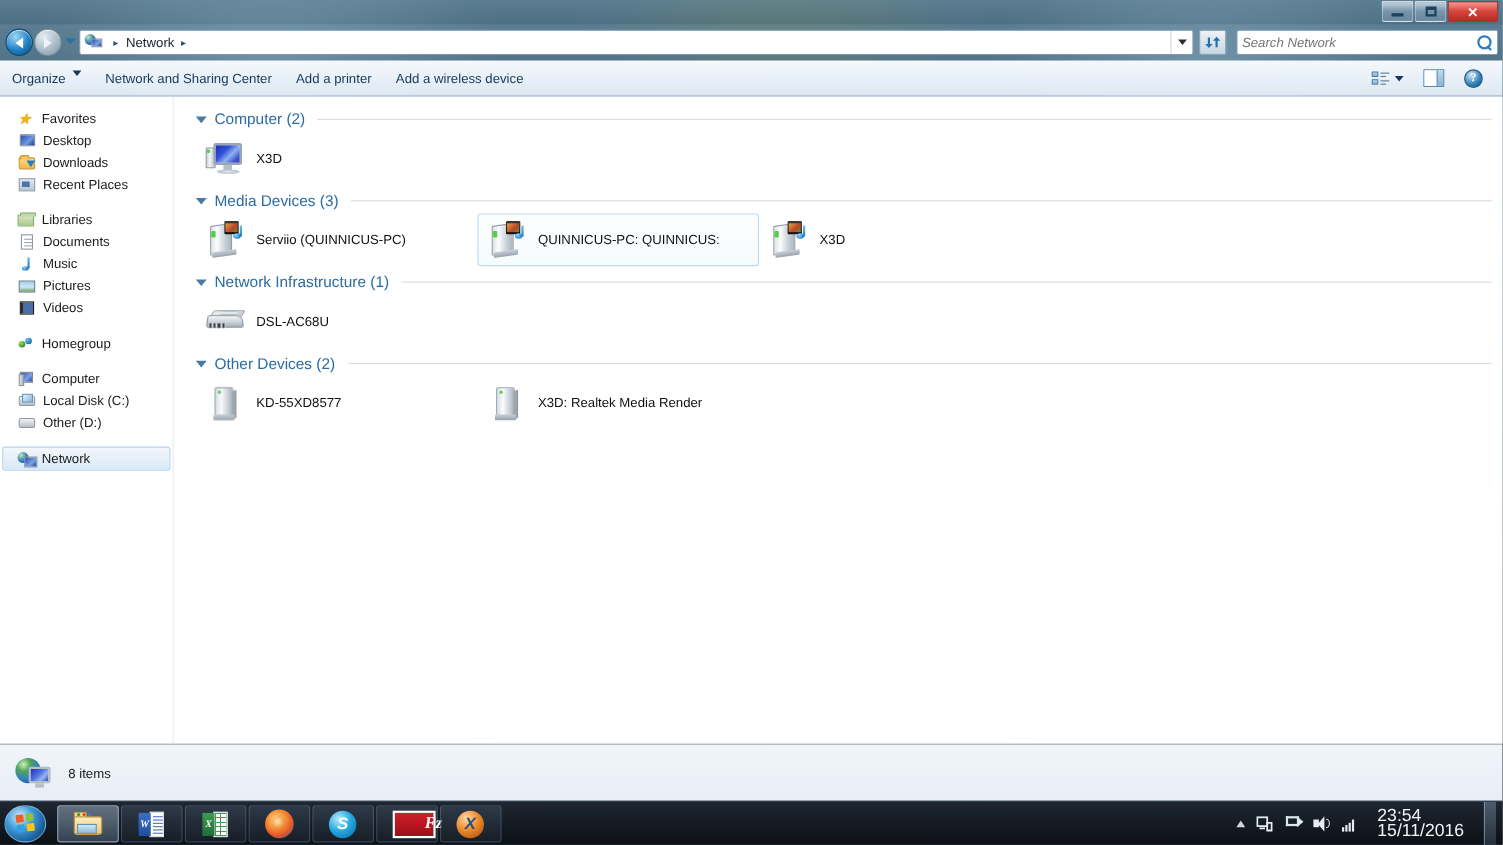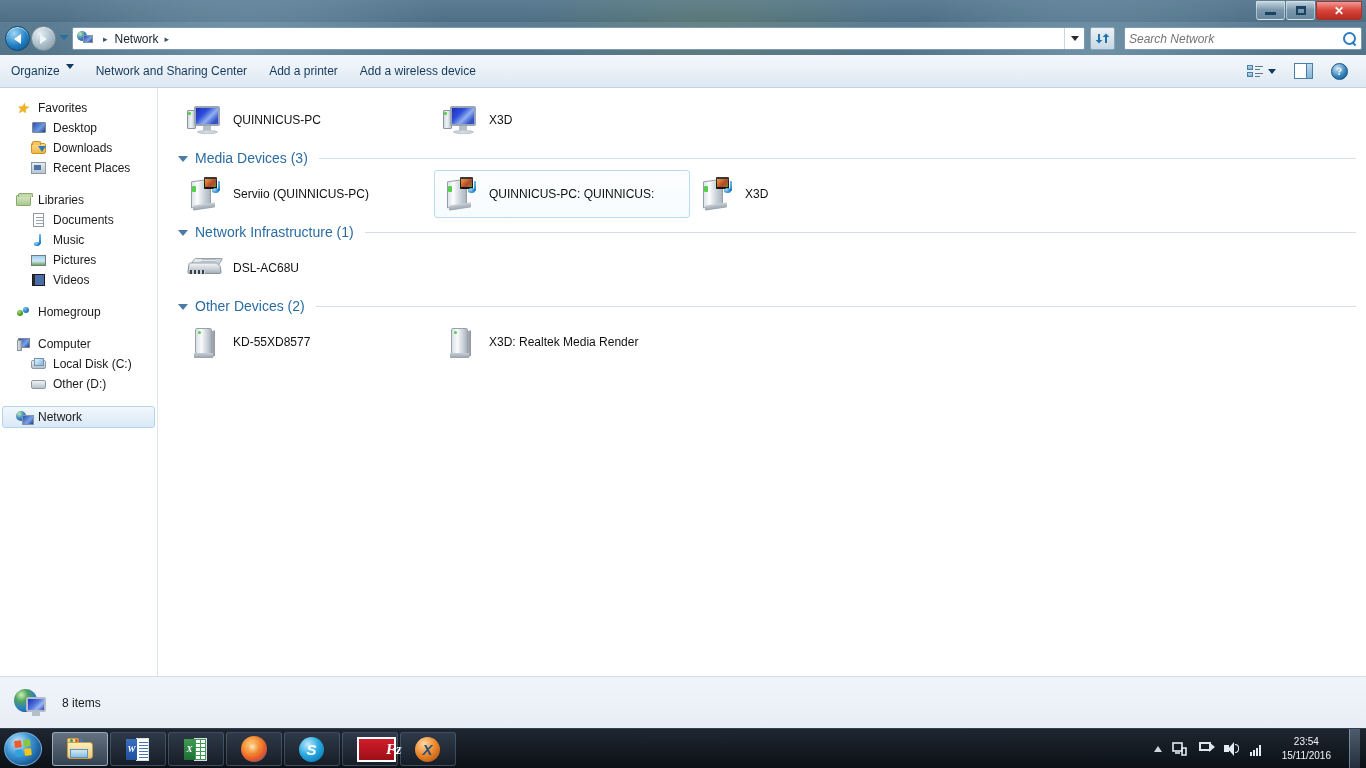--- a/index.html
+++ b/index.html
@@ -205,21 +205,21 @@
   .navpane {
     width: 158px; background: #fff; border-right: 1px solid #dfe6ec;
     padding-top: 10px; position: relative;
   }
   .nav-group { margin-bottom: 12px; }
   .nav-row {
     display: flex; align-items: center; height: 20px;
     padding-left: 16px; font-size: 12px; color: #1a1a1a; cursor: default;
     gap: 6px; white-space: nowrap;
   }
-  .nav-row.child { padding-left: 31px; }
+  .nav-row.child { padding-left: 17px; }
   .nav-row.selected {
     background: linear-gradient(180deg,#f2f7fb,#d9e9f7);
     border: 1px solid #b4d4ee; border-radius: 3px;
     margin: 0 2px 0 2px; height: 22px; padding-left: 13px;
   }
   .nav-ico { width: 16px; height: 16px; flex: none; position: relative; }
 
   .filelist {
     flex: 1; background: #fff; padding: 8px 10px 0 20px; overflow: hidden;
     position: relative;
@@ -638,21 +638,21 @@
     position:absolute; left:4px; top:1px; width:0;height:0;
     border-top:7px solid transparent;border-bottom:7px solid transparent;border-right:6px solid #e4ebf3;
   }
   .ico-vol .wv {
     position:absolute; left:11px; top:3px; width:4px;height:9px;
     border:1.5px solid #e4ebf3; border-left:none; border-radius:0 6px 6px 0;
   }
   .ico-bars { display:flex; align-items:flex-end; gap:1px; height:12px; margin-top:3px; }
   .ico-bars i { width:2px; background:#e4ebf3; display:block; }
   .clock {
-    color: #f0f4f9; font-size: 10px; line-height: 14px; text-align: center;
+    color: #f0f4f9; font-size: 16px; line-height: 14px; 
     padding: 0 6px; white-space: nowrap;
   }
   .show-desktop {
     width: 11px; height: 40px; margin-left: 2px;
     background: linear-gradient(180deg, rgba(190,215,240,.30), rgba(120,150,185,.22));
     border-left: 1px solid rgba(170,200,230,.5);
   }
 </style>
 </head>
 <body>
@@ -849,31 +849,26 @@
           <span class="nav-ico">
               <i class="ico-network"></i>
             </span>
           <span>Network</span>
         </div>
       </div>
     </div>
 
     <div class="filelist">
 
+      <div class="group-head">
+        <i class="group-tri"></i>
+        <span class="group-title">Computer (2)</span>
+        <i class="group-rule"></i>
+      </div>
       <div class="item-grid">
-        <div class="item">
-          <span class="item-ico pc-icon">
-            <i class="tower"></i>
-              <i class="led"></i>
-              <i class="mon"></i>
-              <i class="stand"></i>
-              <i class="base"></i>
-          </span>
-          <span class="item-label">QUINNICUS-PC</span>
-        </div>
         <div class="item">
           <span class="item-ico pc-icon">
             <i class="tower"></i>
               <i class="led"></i>
               <i class="mon"></i>
               <i class="stand"></i>
               <i class="base"></i>
           </span>
           <span class="item-label">X3D</span>
         </div>

